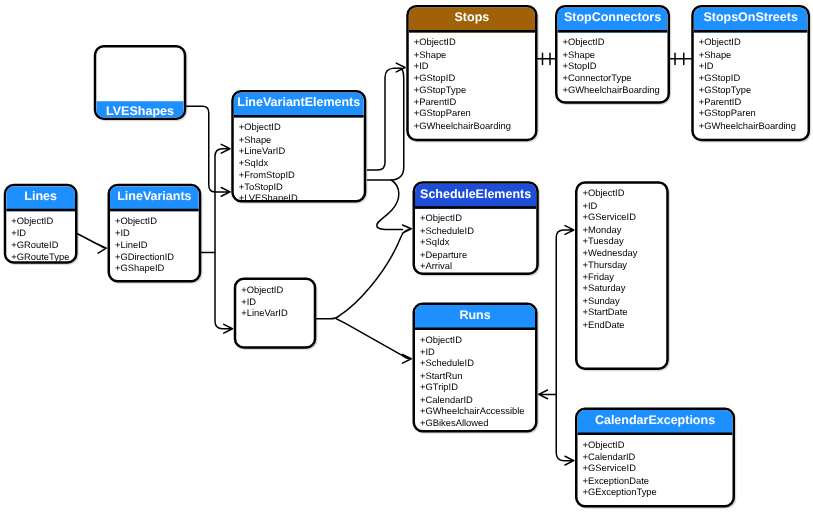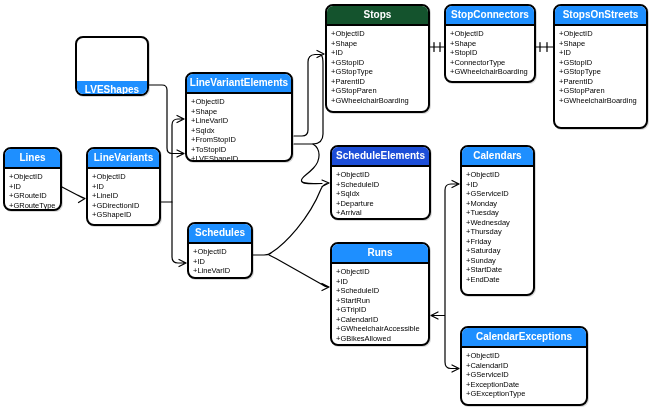--- a/index.html
+++ b/index.html
@@ -90,29 +90,28 @@
         <div class="entity-header" style="background: rgb(30, 143, 255); color: rgb(255, 255, 255);">LineVariants</div>
         <div class="entity-fields">
           <div class="entity-field">+ObjectID</div>
           <div class="entity-field">+ID</div>
           <div class="entity-field">+LineID</div>
           <div class="entity-field">+GDirectionID</div>
           <div class="entity-field">+GShapeID</div>
         </div>
       </div>
       <div class="entity" style="left: 187px; top: 222px; width: 66px; height: 57px;">
-        <div class="entity-header" style="background: rgb(30, 143, 255); color: rgb(255, 255, 255);">Schedules</div>
         <div class="entity-fields">
           <div class="entity-field">+ObjectID</div>
           <div class="entity-field">+ID</div>
           <div class="entity-field">+LineVarID</div>
         </div>
       </div>
       <div class="entity" style="left: 325px; top: 4px; width: 105px; height: 109px;">
-        <div class="entity-header" style="background: #14532d; color: rgb(255, 255, 255);">Stops</div>
+        <div class="entity-header" style="background: #a16207; color: rgb(255, 255, 255);">Stops</div>
         <div class="entity-fields">
           <div class="entity-field">+ObjectID</div>
           <div class="entity-field">+Shape</div>
           <div class="entity-field">+ID</div>
           <div class="entity-field">+GStopID</div>
           <div class="entity-field">+GStopType</div>
           <div class="entity-field">+ParentID</div>
           <div class="entity-field">+GStopParen</div>
           <div class="entity-field">+GWheelchairBoarding</div>
         </div>
@@ -120,21 +119,21 @@
       <div class="entity" style="left: 444px; top: 4px; width: 92px; height: 79px;">
         <div class="entity-header" style="background: rgb(30, 143, 255); color: rgb(255, 255, 255);">StopConnectors</div>
         <div class="entity-fields">
           <div class="entity-field">+ObjectID</div>
           <div class="entity-field">+Shape</div>
           <div class="entity-field">+StopID</div>
           <div class="entity-field">+ConnectorType</div>
           <div class="entity-field">+GWheelchairBoarding</div>
         </div>
       </div>
-      <div class="entity" style="left: 553px; top: 4px; width: 95px; height: 125px;">
+      <div class="entity" style="left: 553px; top: 4px; width: 95px; height: 109px;">
         <div class="entity-header" style="background: rgb(30, 143, 255); color: rgb(255, 255, 255);">StopsOnStreets</div>
         <div class="entity-fields">
           <div class="entity-field">+ObjectID</div>
           <div class="entity-field">+Shape</div>
           <div class="entity-field">+ID</div>
           <div class="entity-field">+GStopID</div>
           <div class="entity-field">+GStopType</div>
           <div class="entity-field">+ParentID</div>
           <div class="entity-field">+GStopParen</div>
           <div class="entity-field">+GWheelchairBoarding</div>
@@ -144,21 +143,20 @@
         <div class="entity-header" style="background: #1d4ed8; color: rgb(255, 255, 255);">ScheduleElements</div>
         <div class="entity-fields">
           <div class="entity-field">+ObjectID</div>
           <div class="entity-field">+ScheduleID</div>
           <div class="entity-field">+SqIdx</div>
           <div class="entity-field">+Departure</div>
           <div class="entity-field">+Arrival</div>
         </div>
       </div>
       <div class="entity" style="left: 460px; top: 145px; width: 75px; height: 151px;">
-        <div class="entity-header" style="background: rgb(30, 143, 255); color: rgb(255, 255, 255);">Calendars</div>
         <div class="entity-fields">
           <div class="entity-field">+ObjectID</div>
           <div class="entity-field">+ID</div>
           <div class="entity-field">+GServiceID</div>
           <div class="entity-field">+Monday</div>
           <div class="entity-field">+Tuesday</div>
           <div class="entity-field">+Wednesday</div>
           <div class="entity-field">+Thursday</div>
           <div class="entity-field">+Friday</div>
           <div class="entity-field">+Saturday</div>

